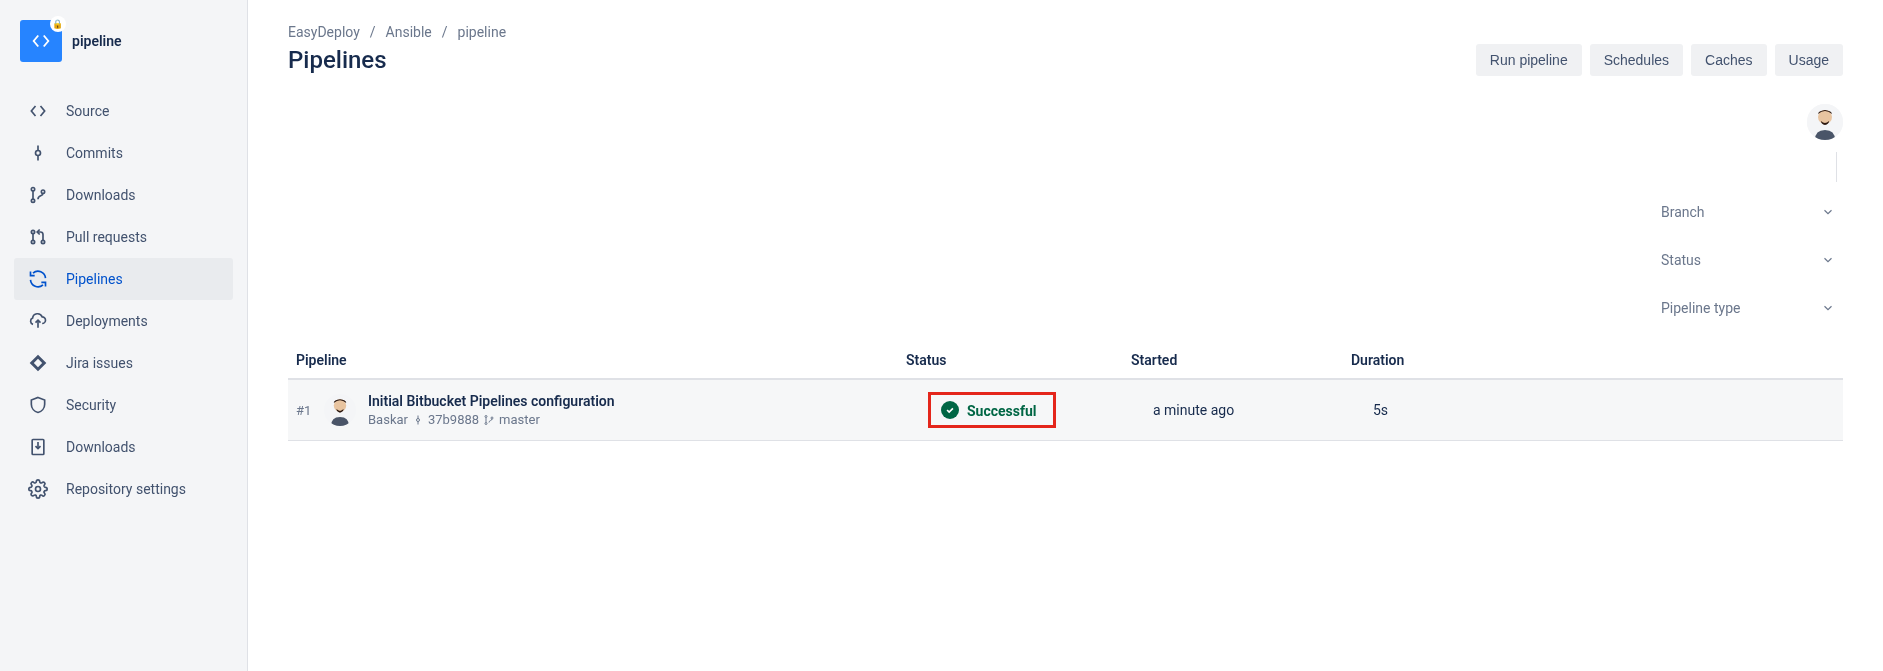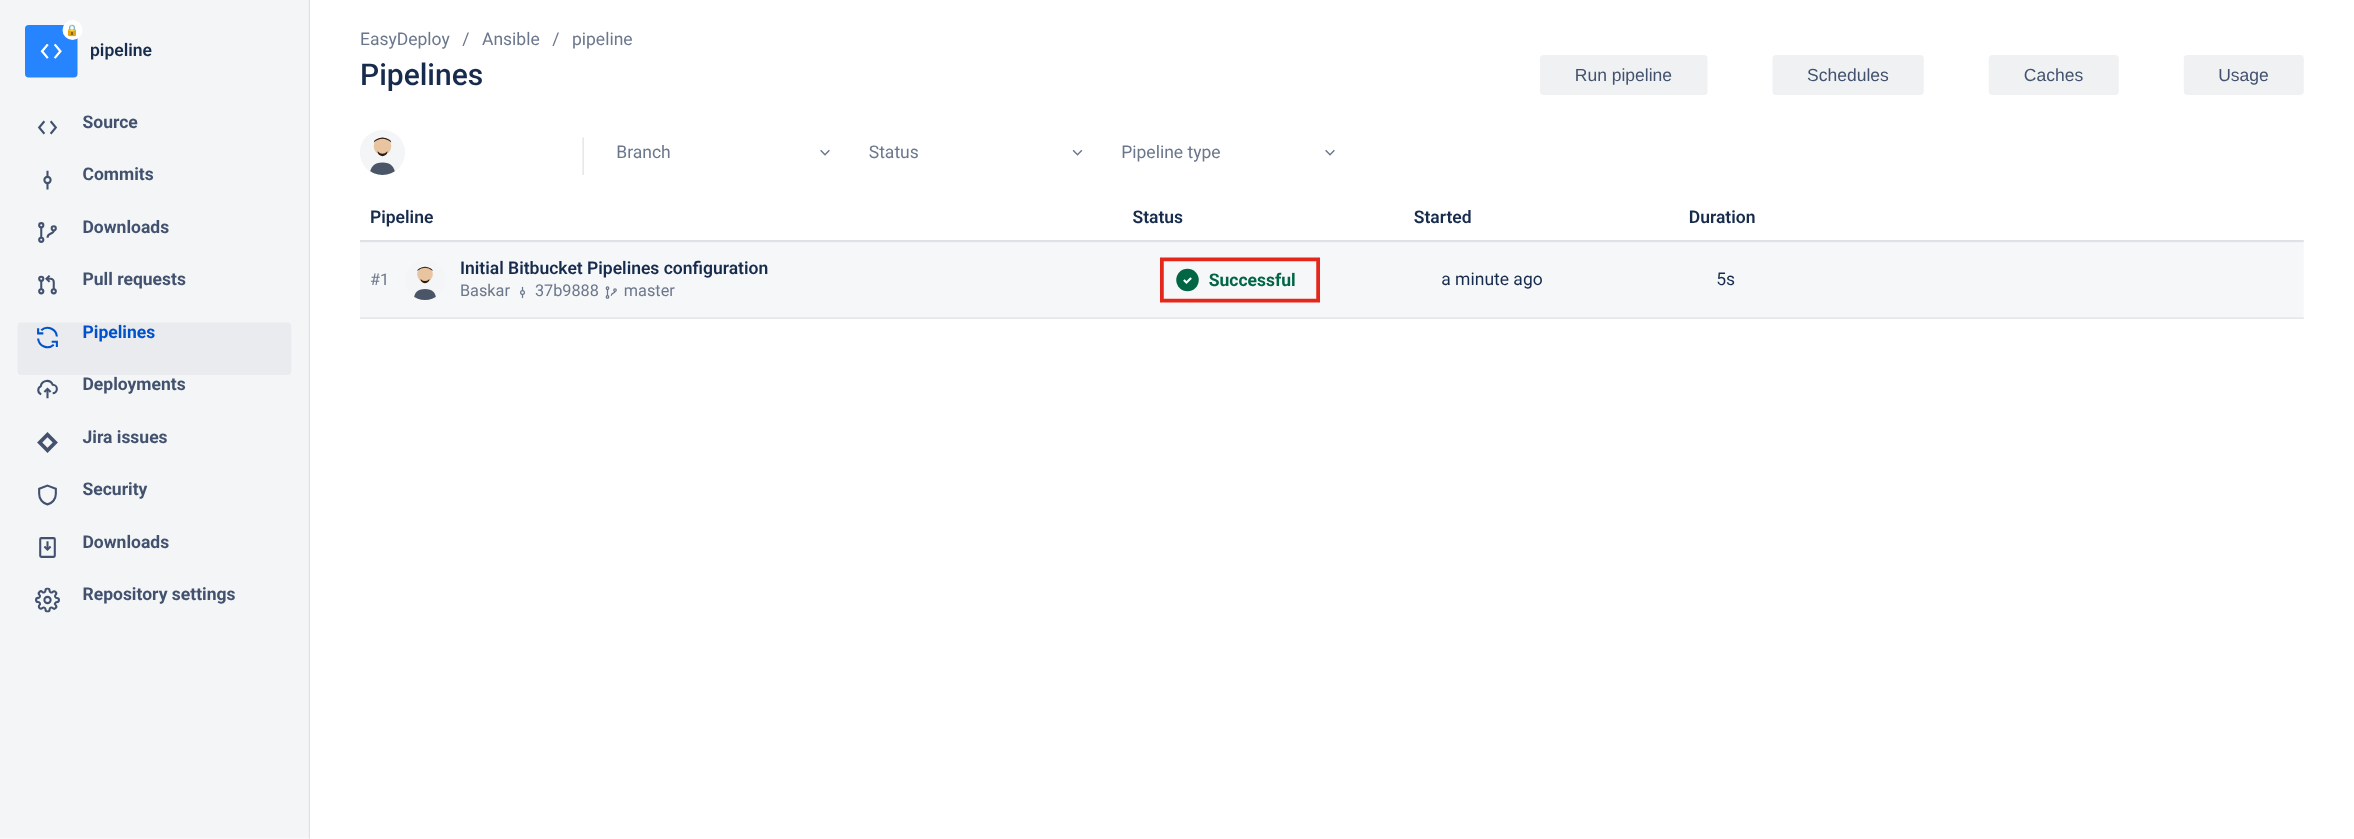--- a/index.html
+++ b/index.html
@@ -53,27 +53,27 @@
     justify-content: center;
     font-size: 9px;
   }
   .repo-name {
     font-weight: 600;
     font-size: 14px;
     color: #172B4D;
   }
   .sidebar-item {
     display: flex;
+    align-items: center;
     height: 42px;
     padding: 0 12px;
     margin: 0 14px;
     border-radius: 3px;
     cursor: pointer;
     color: #42526E;
-    font-weight: bold;
   }
   .sidebar-item.active {
     background: #E9EBEE;
     color: #0052CC;
   }
   .sidebar-item .icon {
     width: 24px;
     height: 24px;
     margin-right: 16px;
     display: flex;
@@ -116,35 +116,35 @@
     font-weight: 500;
     color: #172B4D;
   }
   .action-buttons {
     display: flex;
     gap: 8px;
   }
   .btn {
     background: #F0F1F3;
     border: none;
-    padding: 8px 28px;
+    padding: 8px 14px;
     border-radius: 3px;
     font-size: 14px;
     color: #42526E;
     cursor: pointer;
     font-weight: 500;
-    margin-left: 44px;
   }
 
   
   .filters {
     display: flex;
     align-items: flex-end;
     gap: 12px;
     margin-bottom: 26px;
+    flex-direction: column;
   }
   .avatar-filter {
     width: 36px;
     height: 36px;
     border-radius: 50%;
     background: #F4F5F7;
     overflow: hidden;
     display:flex;
     align-items:center;
     justify-content:center;

